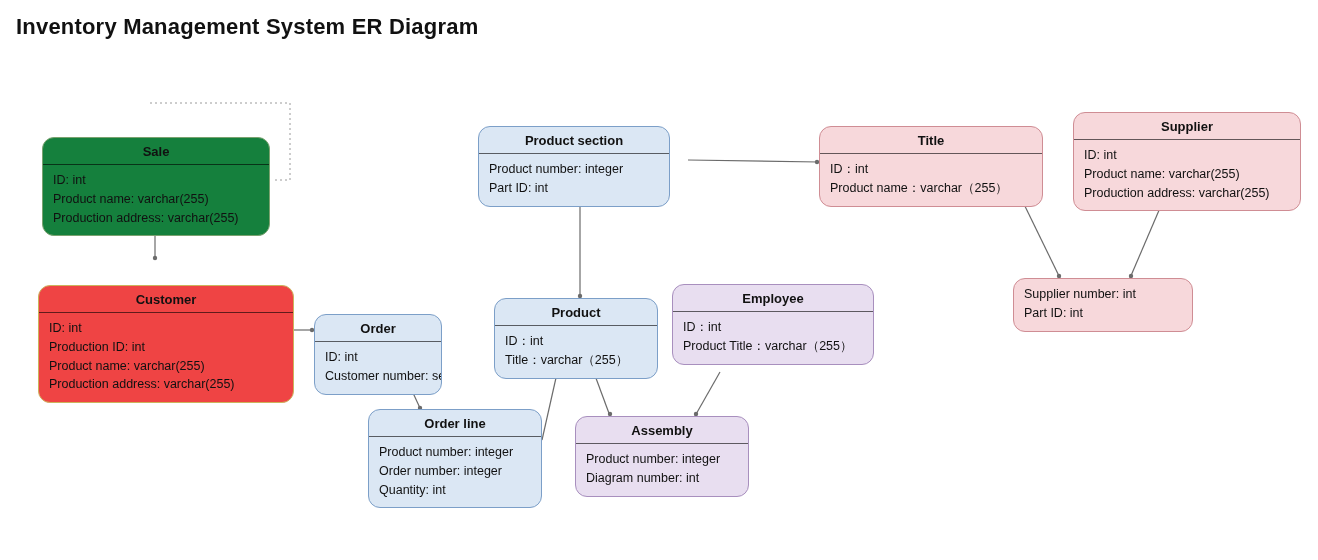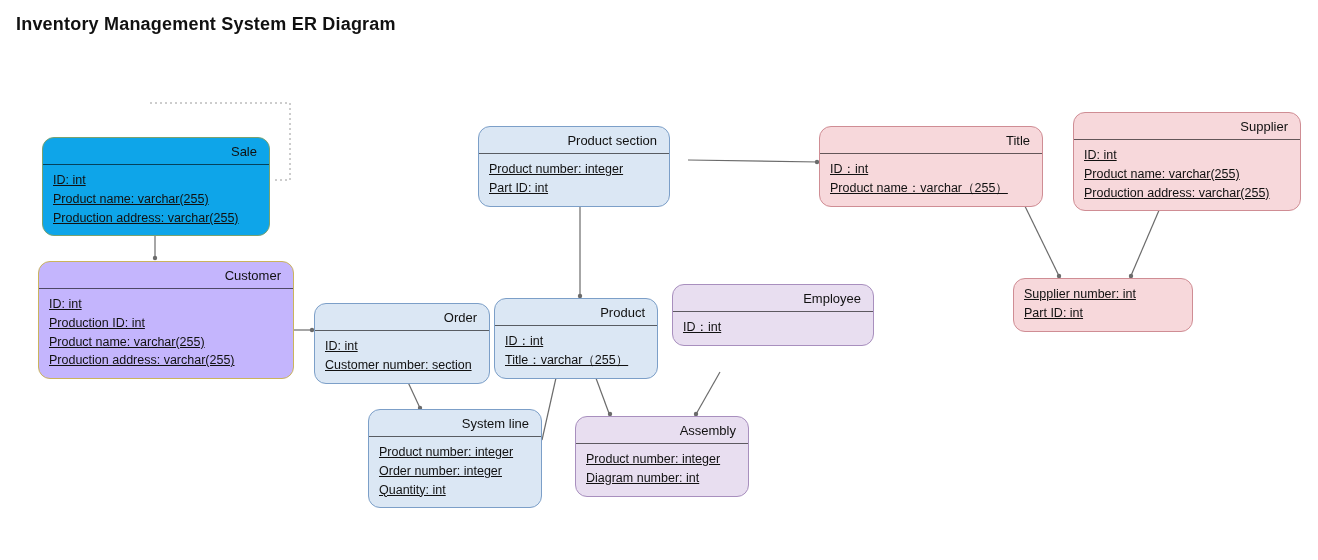--- a/index.html
+++ b/index.html
@@ -10,21 +10,21 @@
     color: #111;
     width: 1318px;
     height: 560px;
     overflow: hidden;
     position: relative;
   }
   .title {
     position: absolute;
     left: 16px;
     top: 14px;
-    font-size: 18px;
+    font-size: 22px;
     font-weight: 700;
     letter-spacing: .2px;
   }
   .canvas {
     position: absolute;
     left: 0; top: 0;
     width: 1318px;
     height: 560px;
   }
   svg.lines {
@@ -36,44 +36,44 @@
   }
   .entity {
     position: absolute;
     border-radius: 12px;
     border: 1px solid rgba(0,0,0,.55);
     box-sizing: border-box;
     overflow: hidden;
     background: #fff;
   }
   .entity .hdr {
-    text-align: right;
-    font-weight: 400;
+    text-align: center;
+    font-weight: 700;
     font-size: 13px;
     padding: 6px 12px 5px;
     border-bottom: 1px solid rgba(0,0,0,.6);
   }
   .entity .body {
     padding: 6px 10px 8px;
     font-size: 12.5px;
     line-height: 1.5;
   }
-  .attr { white-space: nowrap; text-decoration: underline; }
+  .attr { white-space: nowrap; }
 
   
-  .green  { background:#0ea5e9; border-color:#7aa26f; }
-  .yellow { background:#c4b5fd; border-color:#cbb45c; }
+  .green  { background:#15803d; border-color:#7aa26f; }
+  .yellow { background:#ef4444; border-color:#cbb45c;margin-top:24px; }
   .blue   { background:#dbe7f4; border-color:#7c9fc8; }
   .purple { background:#e8def0; border-color:#a88fbe; }
   .pink   { background:#f7d8db; border-color:#cf8d94; }
 
   
   #e-sale            { left:42px;  top:137px; width:228px; }
   #e-customer        { left:38px;  top:261px; width:256px; }
-  #e-order           { left:314px; top:303px; width:176px; }
+  #e-order           { left:314px; top:314px; width:128px; }
   #e-orderline       { left:368px; top:409px; width:174px; }
   #e-productsection  { left:478px; top:126px; width:192px; }
   #e-product         { left:494px; top:298px; width:164px; }
   #e-assembly        { left:575px; top:416px; width:174px; }
   #e-employee        { left:672px; top:284px; width:202px; }
   #e-part            { left:819px; top:126px; width:224px; }
   #e-supplier        { left:1073px;top:112px; width:228px; }
   #e-suppliersection { left:1013px;top:278px; width:180px; }
 </style>
 </head>
@@ -139,21 +139,21 @@
 
   <div id="e-order" class="entity blue">
     <div class="hdr">Order</div>
     <div class="body">
       <div class="attr">ID: int</div>
       <div class="attr">Customer number: section</div>
     </div>
   </div>
 
   <div id="e-orderline" class="entity blue">
-    <div class="hdr">System line</div>
+    <div class="hdr">Order line</div>
     <div class="body">
       <div class="attr">Product number: integer</div>
       <div class="attr">Order number: integer</div>
       <div class="attr">Quantity: int</div>
     </div>
   </div>
 
   <div id="e-productsection" class="entity blue">
     <div class="hdr">Product section</div>
     <div class="body">
@@ -175,20 +175,21 @@
     <div class="body">
       <div class="attr">Product number: integer</div>
       <div class="attr">Diagram number: int</div>
     </div>
   </div>
 
   <div id="e-employee" class="entity purple">
     <div class="hdr">Employee</div>
     <div class="body">
       <div class="attr">ID：int</div>
+      <div class="attr">Product Title：varchar（255）</div>
     </div>
   </div>
 
   <div id="e-part" class="entity pink">
     <div class="hdr">Title</div>
     <div class="body">
       <div class="attr">ID：int</div>
       <div class="attr">Product name：varchar（255）</div>
     </div>
   </div>

